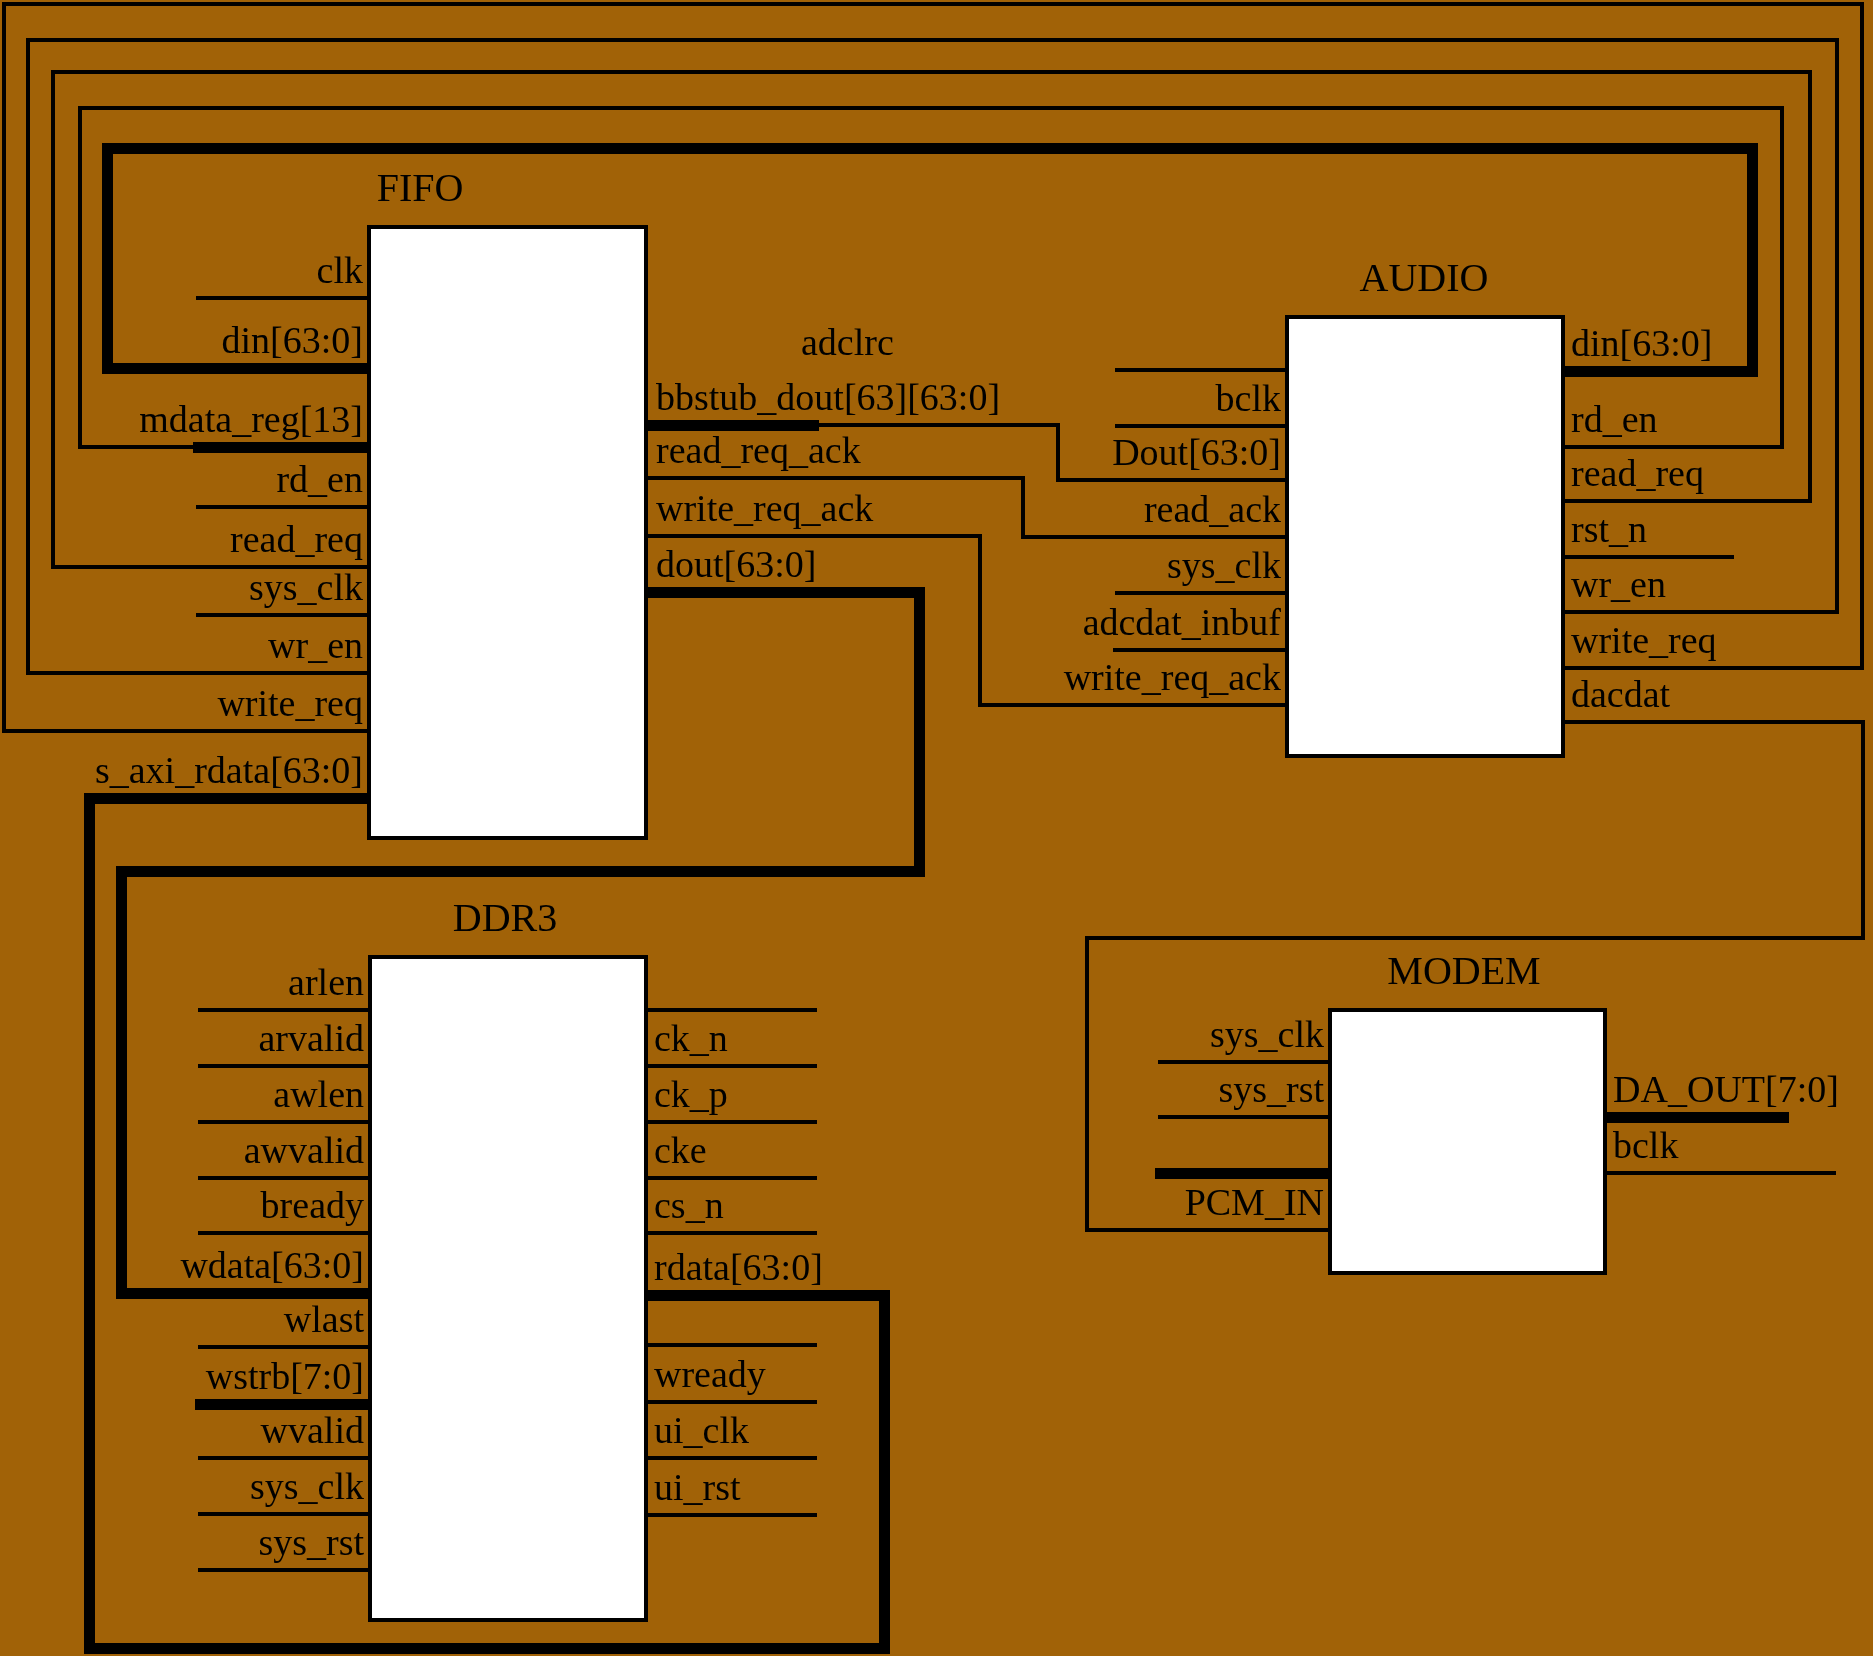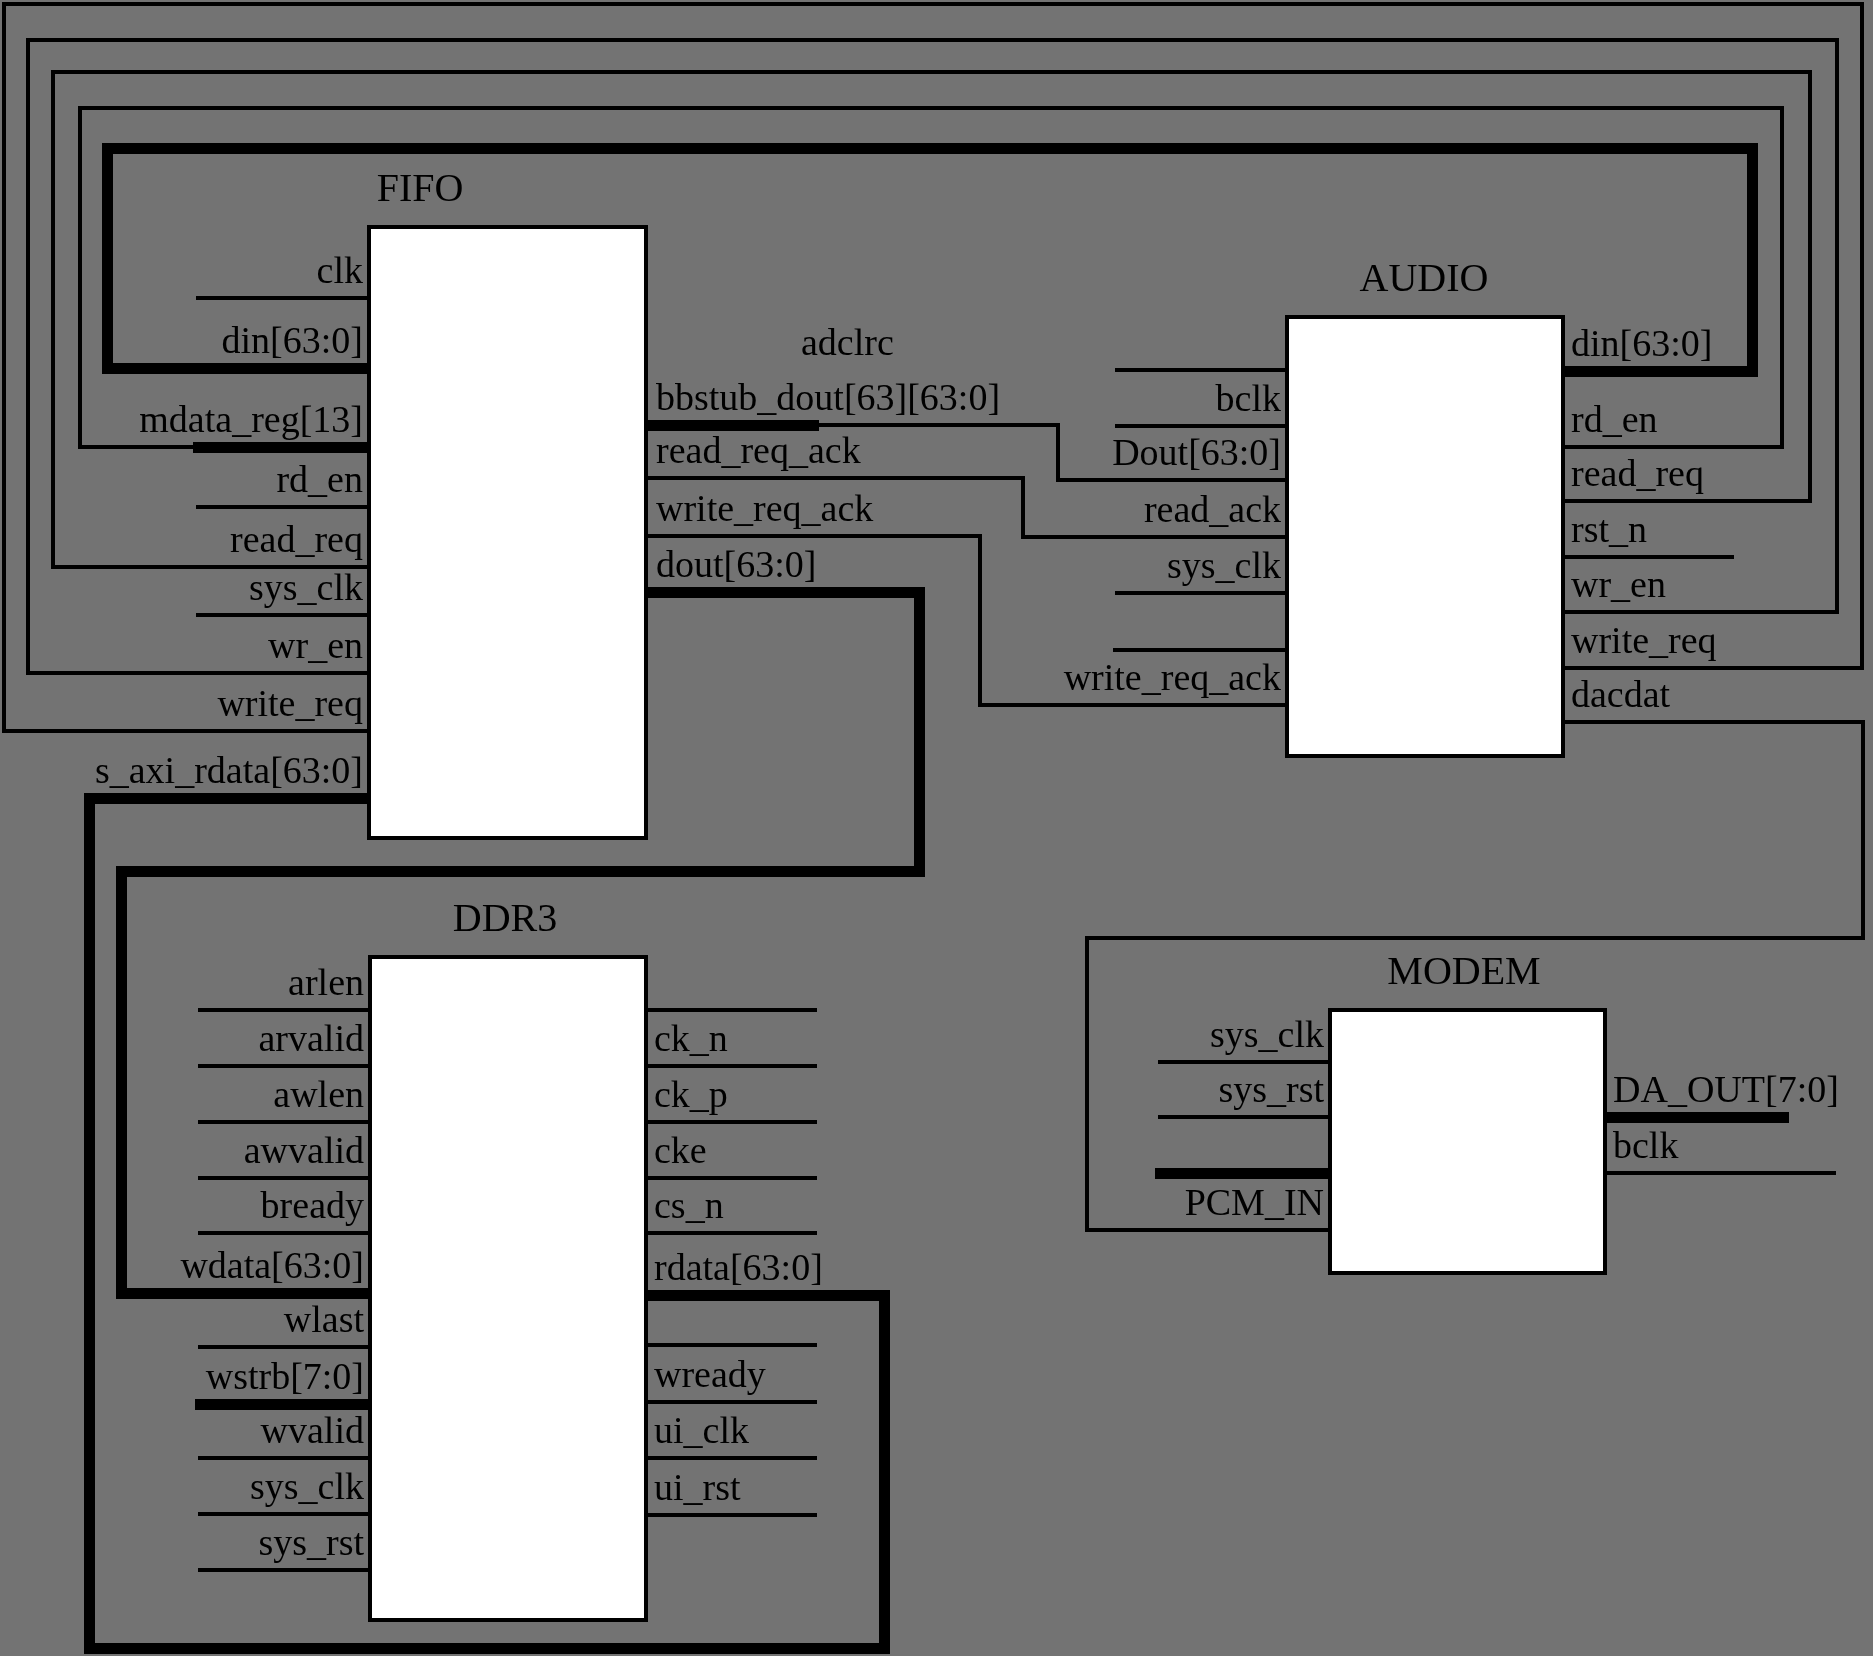--- a/index.html
+++ b/index.html
@@ -1,16 +1,16 @@
 <!DOCTYPE html>
 <html><head>
 <meta charset="utf-8">
 <style>
   html,body{margin:0;padding:0;background:#ffffff;}
-  #canvas{position:relative;width:1873px;height:1656px;background:#737373;overflow:hidden;
+  #canvas{position:relative;width:1873px;height:1656px;background:#a16207;overflow:hidden;
           font-family:"Liberation Serif", serif;}
   .box{position:absolute;border:4px solid #000;box-sizing:border-box;background:#fff;}
   .seg{position:absolute;background:#000;}
   .plabel{position:absolute;height:48px;line-height:48px;font-size:38px;color:#000;
           white-space:nowrap;overflow:visible;}
   .ttl{position:absolute;width:300px;height:50px;line-height:50px;font-size:40px;color:#000;
        text-align:center;white-space:nowrap;}
 </style>
 </head>
 <body>
@@ -114,20 +114,21 @@
     <div class="plabel" style="left: 656px; width: 480px; text-align: left; top: 426px;">read_req_ack</div>
     <div class="plabel" style="left: 656px; width: 480px; text-align: left; top: 484px;">write_req_ack</div>
     <div class="plabel" style="left: 656px; width: 480px; text-align: left; top: 540px;">dout[63:0]</div>
     <div class="box" style="left: 1285px; top: 315px; width: 280px; height: 443px;"></div>
     <div class="ttl" style="left: 1274px; top: 253px;">AUDIO</div>
     <div class="plabel" style="left: 801px; width: 480px; top: 318px;">adclrc</div>
     <div class="plabel" style="left: 801px; width: 480px; text-align: right; top: 374px;">bclk</div>
     <div class="plabel" style="left: 801px; width: 480px; text-align: right; top: 428px;">Dout[63:0]</div>
     <div class="plabel" style="left: 801px; width: 480px; text-align: right; top: 485px;">read_ack</div>
     <div class="plabel" style="left: 801px; width: 480px; text-align: right; top: 541px;">sys_clk</div>
+    <div class="plabel" style="left: 801px; width: 480px; text-align: right; top: 598px;">adcdat_inbuf</div>
     <div class="plabel" style="left: 801px; width: 480px; text-align: right; top: 653px;">write_req_ack</div>
     <div class="plabel" style="left: 1571px; width: 480px; text-align: left; top: 319px;">din[63:0]</div>
     <div class="plabel" style="left: 1571px; width: 480px; text-align: left; top: 395px;">rd_en</div>
     <div class="plabel" style="left: 1571px; width: 480px; text-align: left; top: 449px;">read_req</div>
     <div class="plabel" style="left: 1571px; width: 480px; text-align: left; top: 505px;">rst_n</div>
     <div class="plabel" style="left: 1571px; width: 480px; text-align: left; top: 560px;">wr_en</div>
     <div class="plabel" style="left: 1571px; width: 480px; text-align: left; top: 616px;">write_req</div>
     <div class="plabel" style="left: 1571px; width: 480px; text-align: left; top: 670px;">dacdat</div>
     <div class="box" style="left: 368px; top: 955px; width: 280px; height: 667px;"></div>
     <div class="ttl" style="left: 355px; top: 893px;">DDR3</div>

